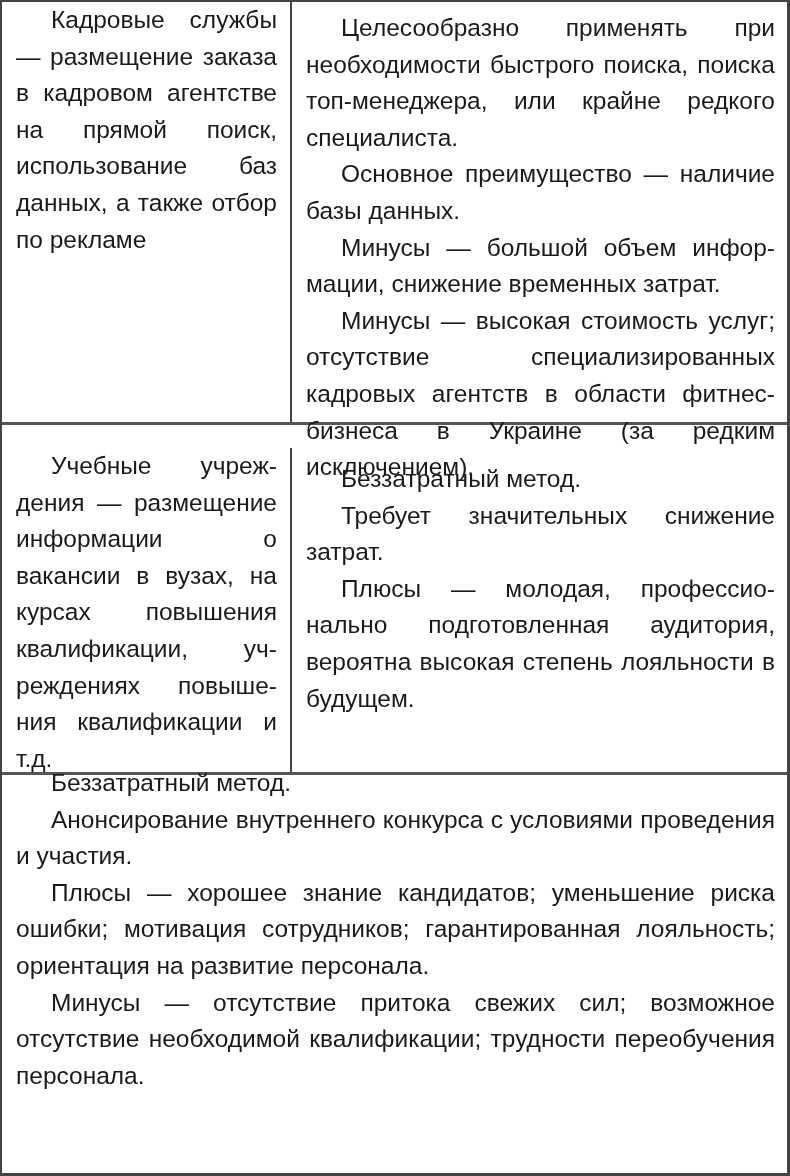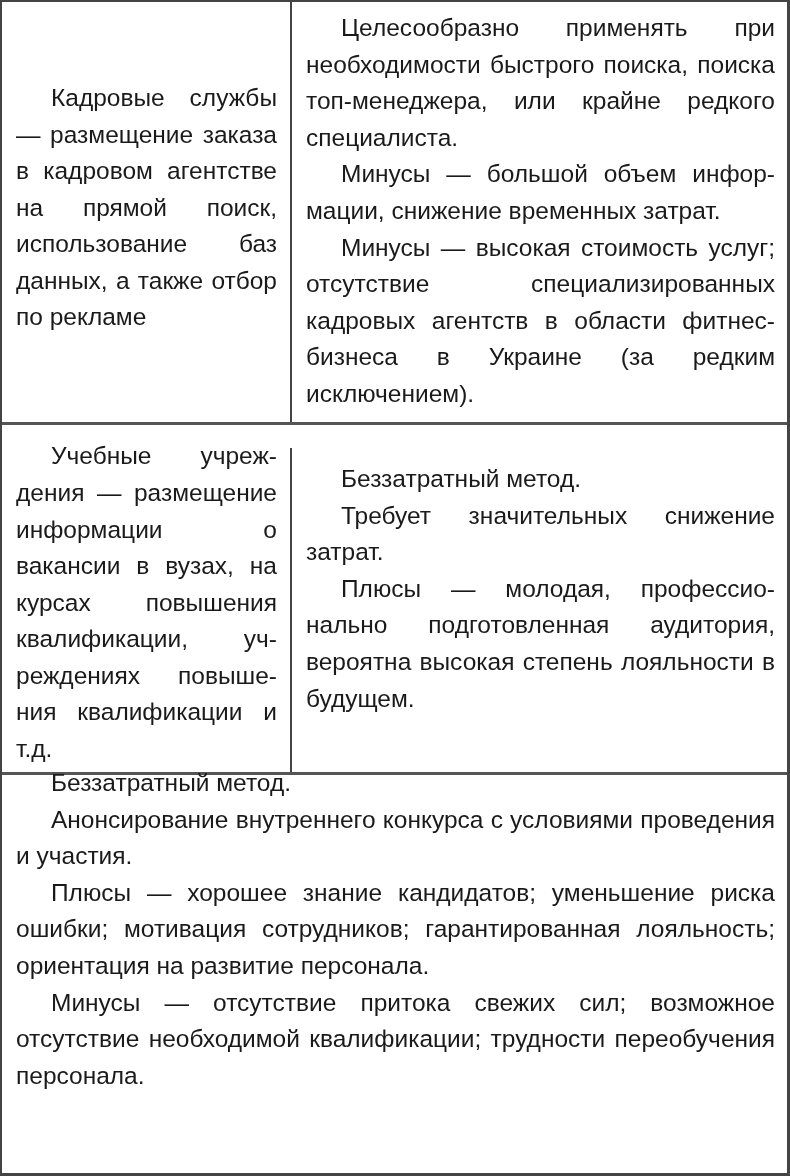--- a/index.html
+++ b/index.html
@@ -33,21 +33,20 @@
       display: flex;
     }
     .row.r1 { top: 0; height: 423px; border-bottom: 3px solid #555; }
     .row.r2 { top: 446px; height: 327px; border-bottom: 3px solid #555; }
     .row.r3 { top: 750px; height: 423px; }
     .cell-left {
       width: 290px;
       box-sizing: border-box;
       border-right: 2px solid #444;
       display: flex;
-      align-items: center;
       padding: 0 13px 0 14px;
     }
     .cell-right {
       flex: 1;
       box-sizing: border-box;
       padding: 8px 12px 0 14px;
     }
     .r2 .cell-right, .r3 .cell-right { padding-top: 13px; }
     .para {
       font-size: 24.5px;
@@ -69,20 +68,21 @@
 <body>
 
 <div class="table">
 
   <div class="row r1">
     <div class="cell-left">
       <p class="para">Кадровые служ­бы — размещение заказа в кадровом агентстве на прямой поиск, использова­ние баз данных, а также отбор по ре­кламе</p>
     </div>
     <div class="cell-right">
       <p class="para">Целесообразно применять при необходимости быстрого поиска, поиска топ-менеджера, или крайне редкого специалиста.</p>
+      <p class="para">Основное преимущество — нали­чие базы данных.</p>
       <p class="para">Минусы — большой объем инфор­мации, снижение временных затрат.</p>
       <p class="para">Минусы — высокая стоимость ус­луг; отсутствие специализированных кадровых агентств в области фит­нес-бизнеса в Украине (за редким исключением).</p>
     </div>
   </div>
 
   <div class="row r2">
     <div class="cell-left">
       <p class="para">Учебные учреж­дения — размеще­ние информации о вакансии в вузах, на курсах повышения квалификации, уч­реждениях повыше­ния квалификации и т.д.</p>
     </div>
     <div class="cell-right">

